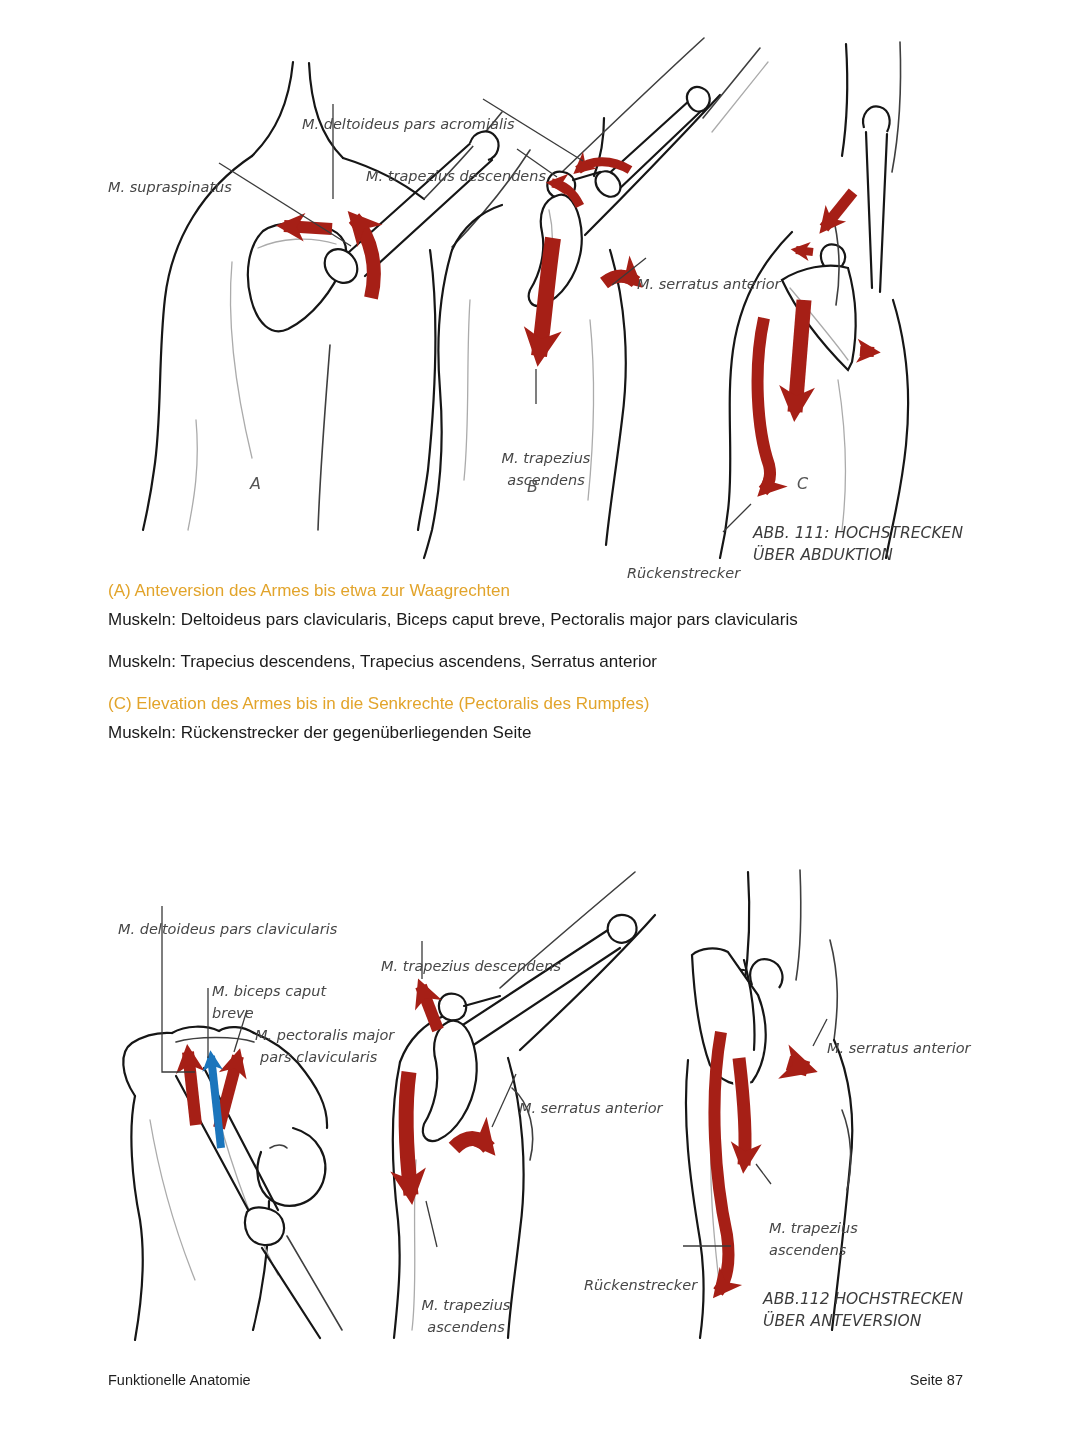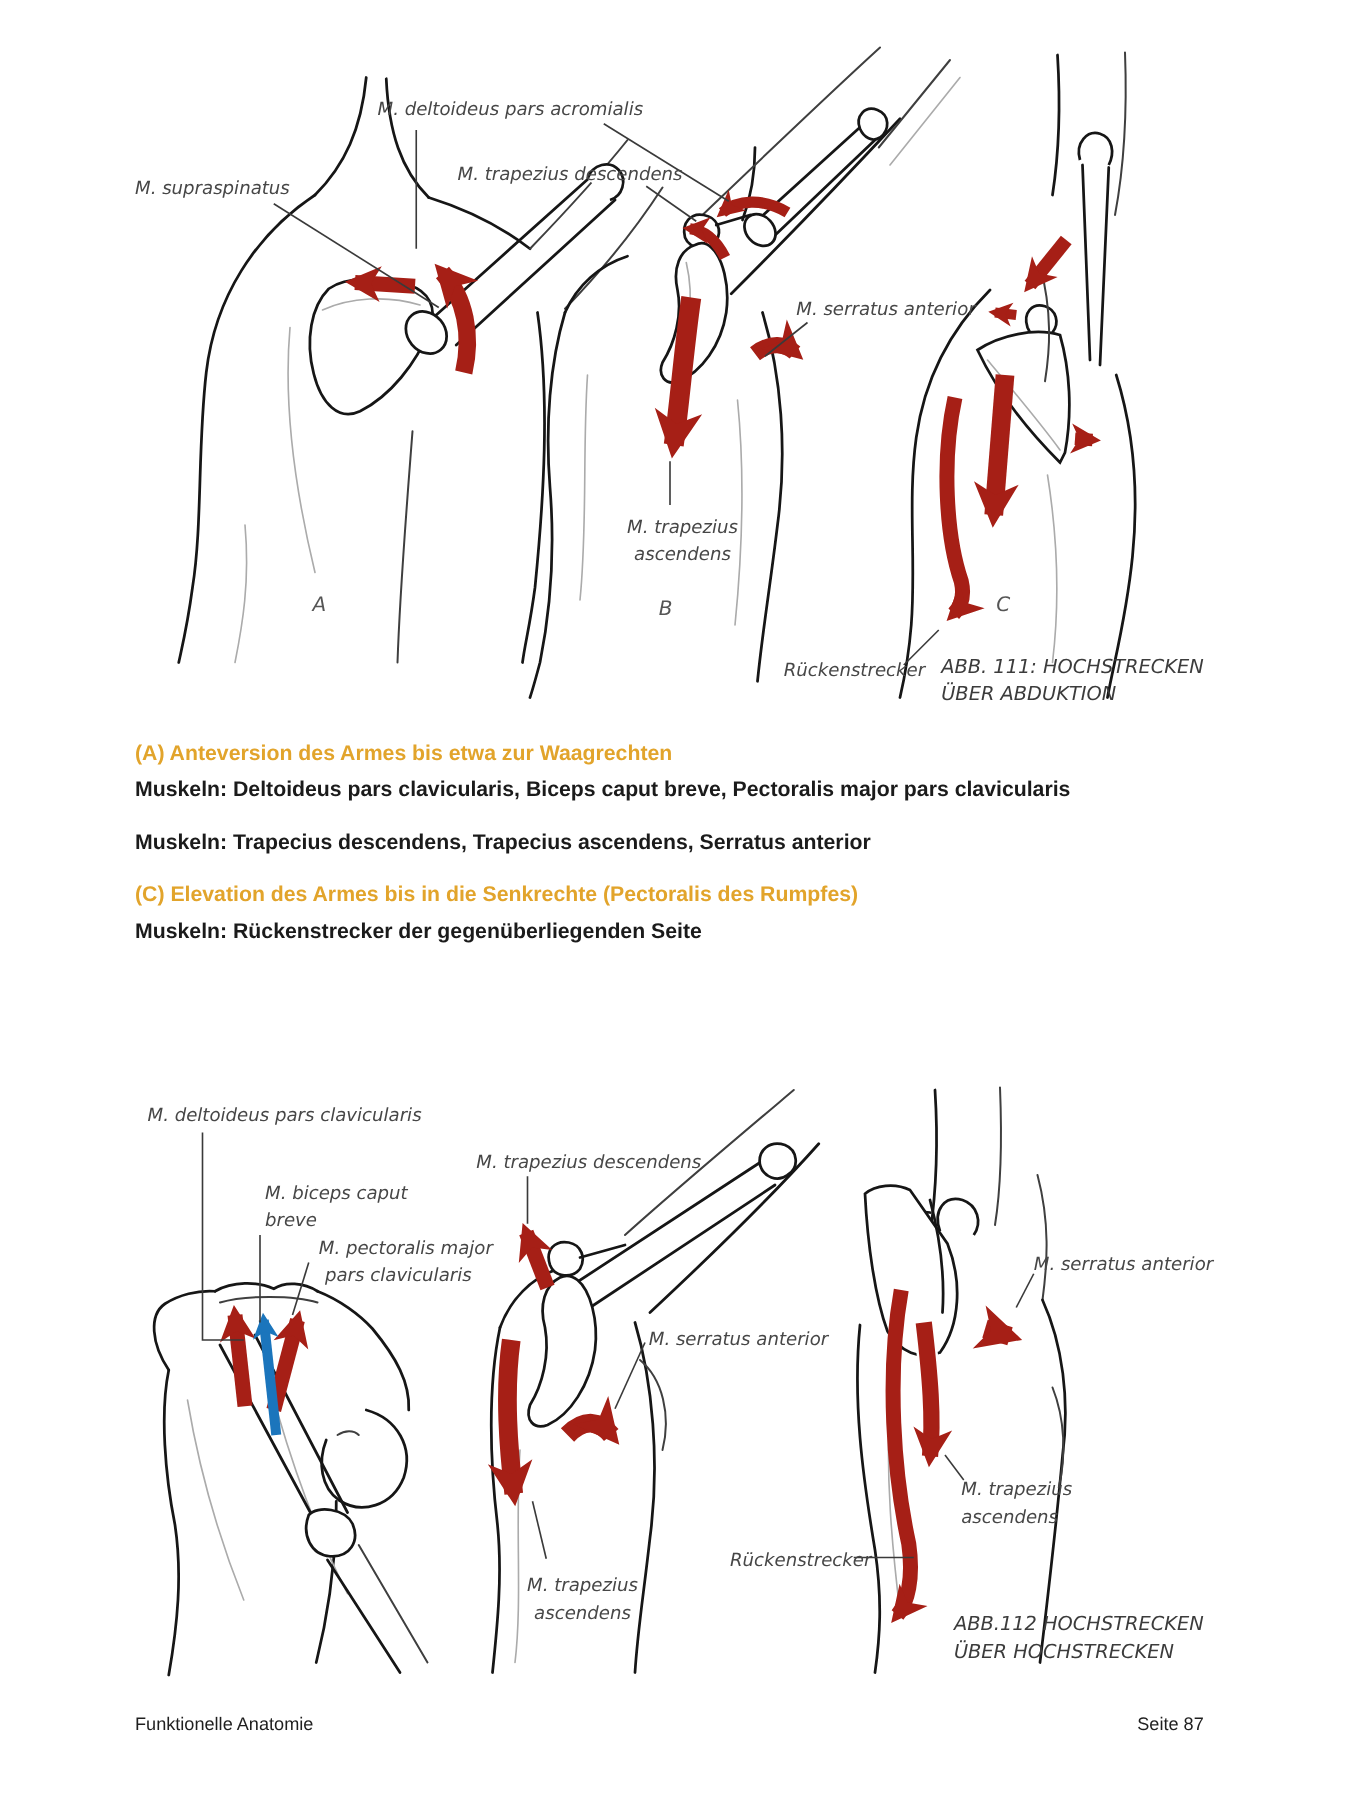--- a/index.html
+++ b/index.html
@@ -13,20 +13,21 @@
   }
   svg.art{position:absolute;left:0;}
   .lbl{
     position:absolute;
     font-family:"DejaVu Sans", sans-serif;
     font-style:italic;
     font-size:14.5px;
     line-height:22px;
     color:#474747;
     white-space:nowrap;
+    margin-top:36px;
   }
   .lbl.center{text-align:center;white-space:normal;}
   .panel-letter{
     position:absolute;
     font-family:"DejaVu Sans", sans-serif;
     font-style:italic;
     font-size:16px;
     color:#555;
   }
   .caption{
@@ -43,21 +44,21 @@
     left:108px;top:581px;width:880px;
     color:#1b1b1b;
   }
   .text-block h1{
     margin:0 0 23px 0;
     font-size:19px;
     font-weight:bold;
     letter-spacing:0.2px;
     color:#141414;
   }
-  .entry{margin:12px 0 22px 0;font-weight:bold;}
+  .entry{margin:0 0 22px 0;}
   .entry-heading{
     margin:0 0 9px 0;
     font-size:17px;
     color:#E2A42B;
   }
   .entry-text{
     margin:0;
     font-size:17px;
     color:#1b1b1b;
   }
@@ -289,21 +290,21 @@
     <span>ascendens</span>
   </div>
   <div class="lbl" style="left:584px;top:1238px">Rückenstrecker</div>
   <div class="lbl" style="left:827px;top:1001px">M. serratus anterior</div>
   <div class="lbl" style="left:769px;top:1181px">
     <span>M. trapezius</span><br>
     <span>ascendens</span>
   </div>
   <div class="caption" style="right:117px;top:1288px">
     <span>ABB.112 HOCHSTRECKEN</span><br>
-    <span>ÜBER HOCHSTRECKEN</span>
+    <span>ÜBER ANTEVERSION</span>
   </div>
 
   <div class="footer">
     <span>Funktionelle Anatomie</span>
     <span>Seite 87</span>
   </div>
 
 </div>
 
 </body></html>

